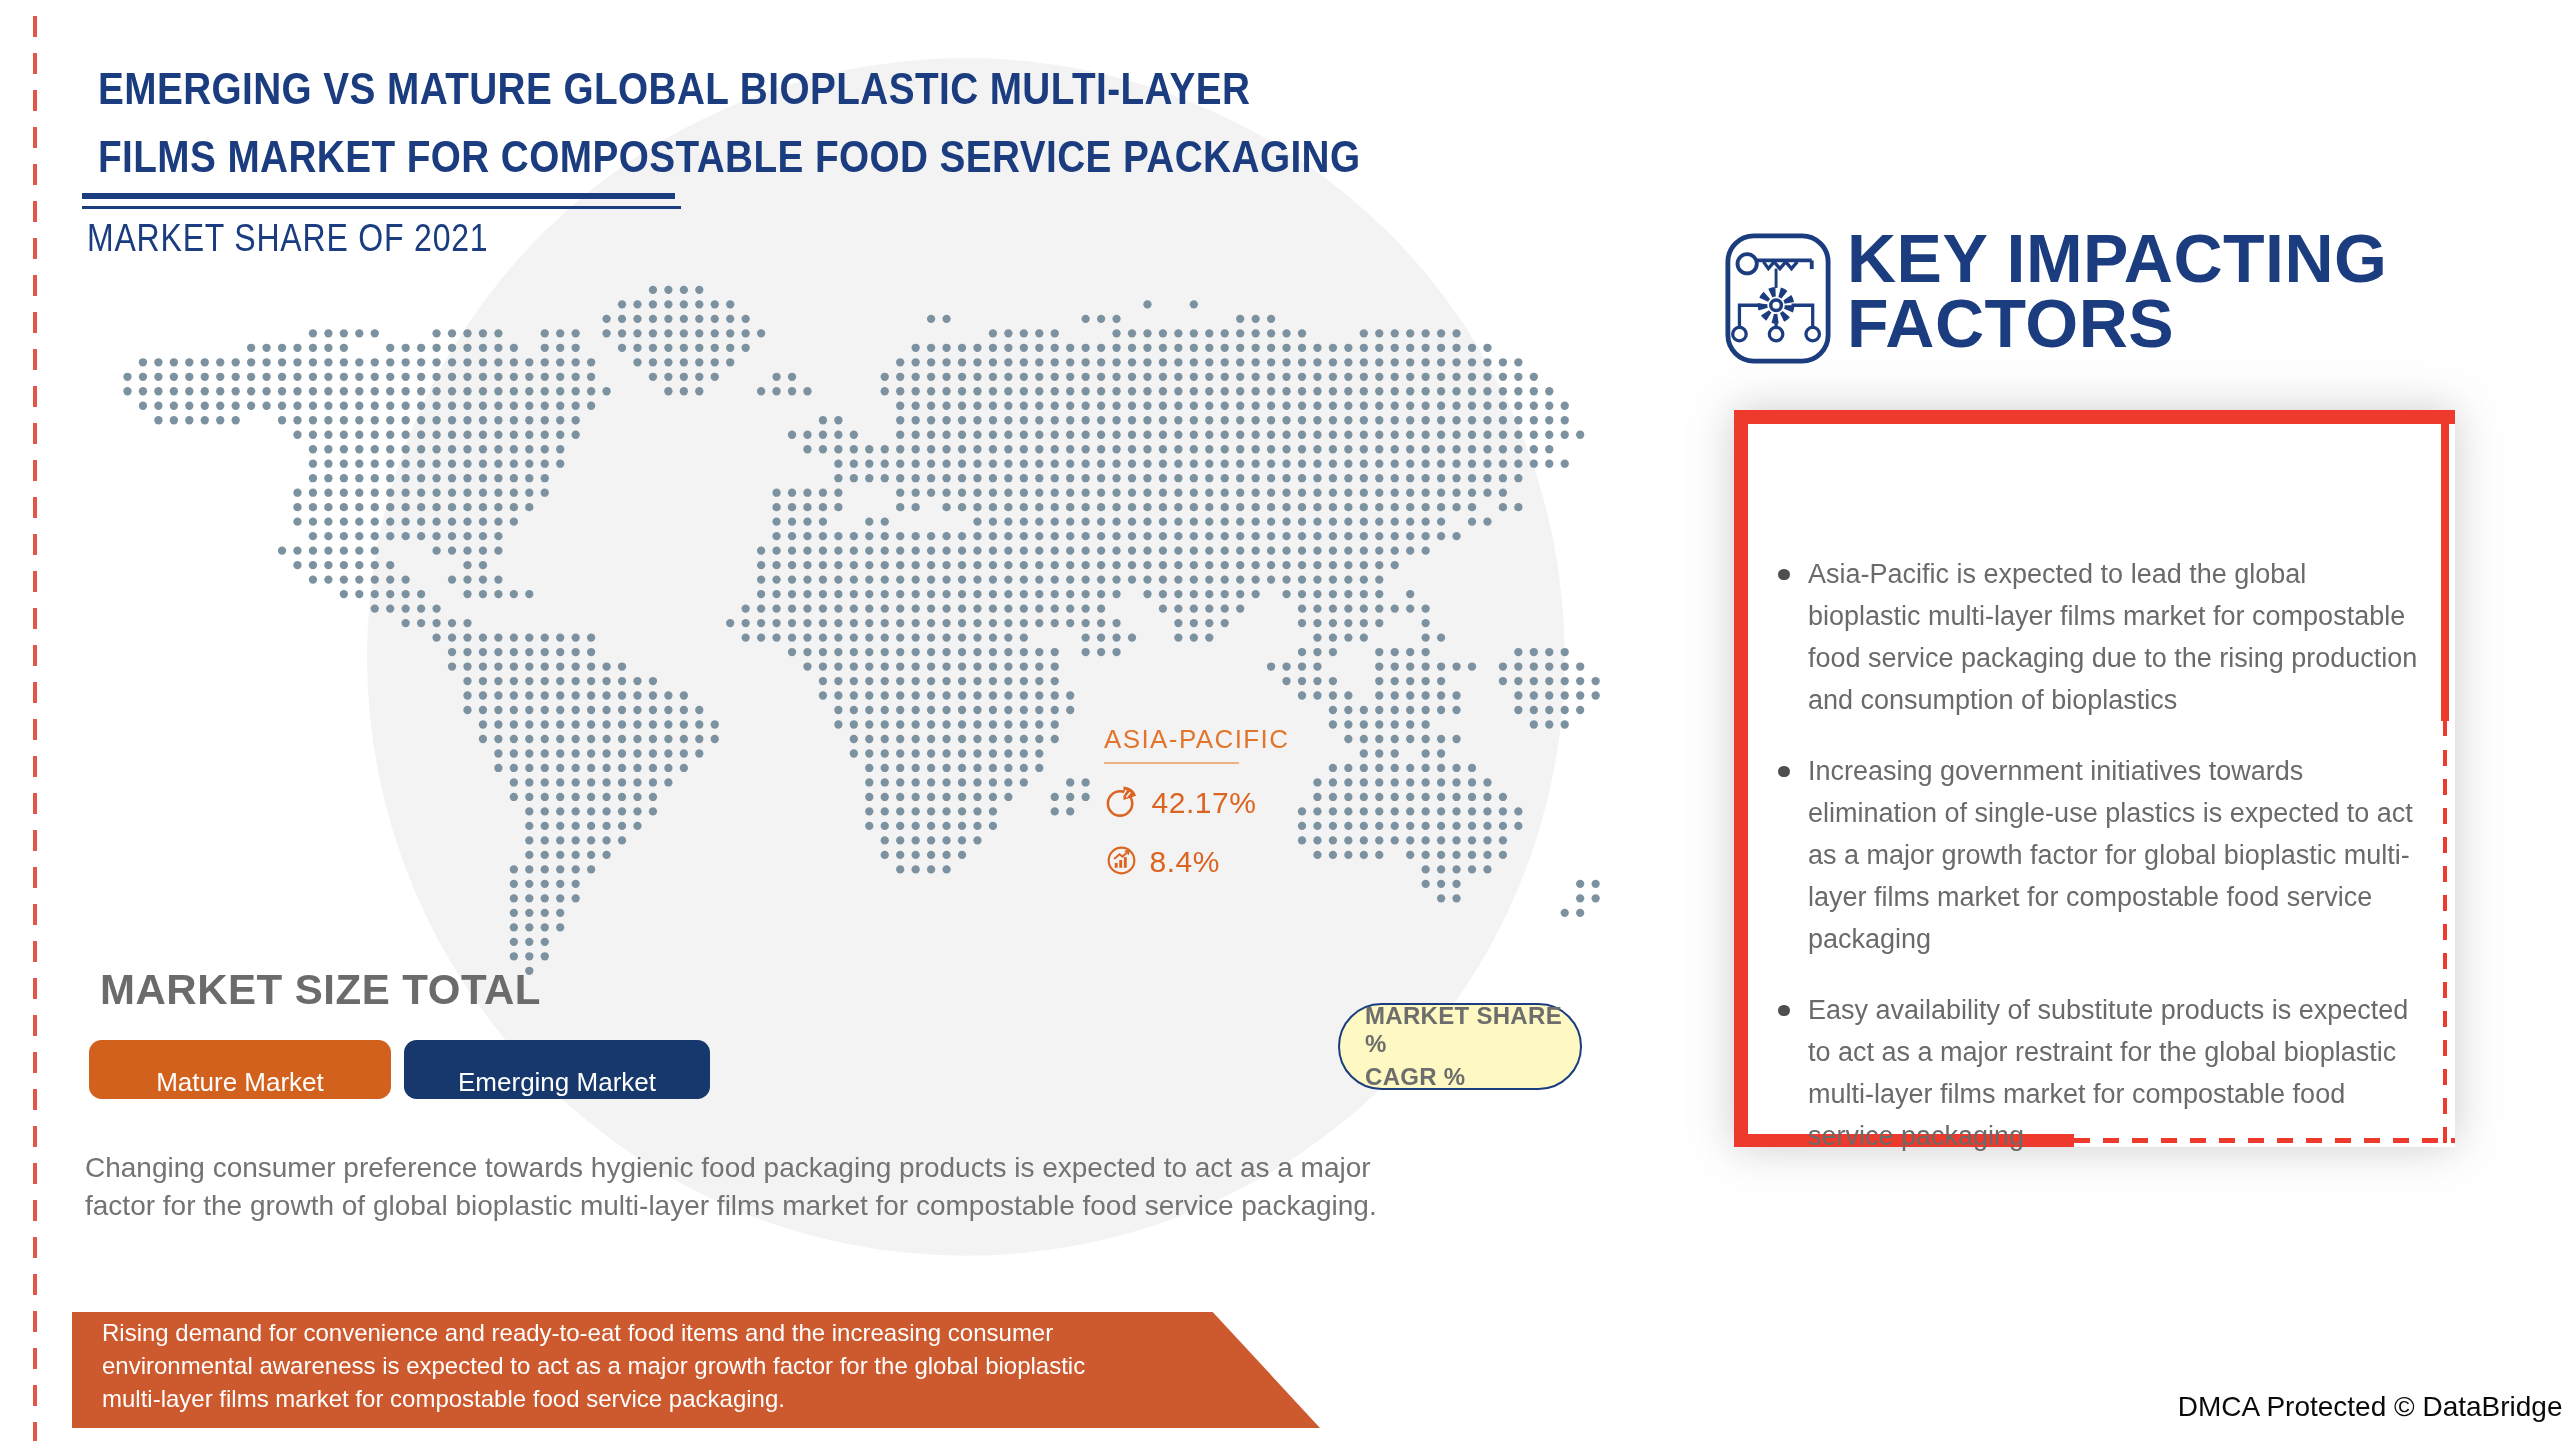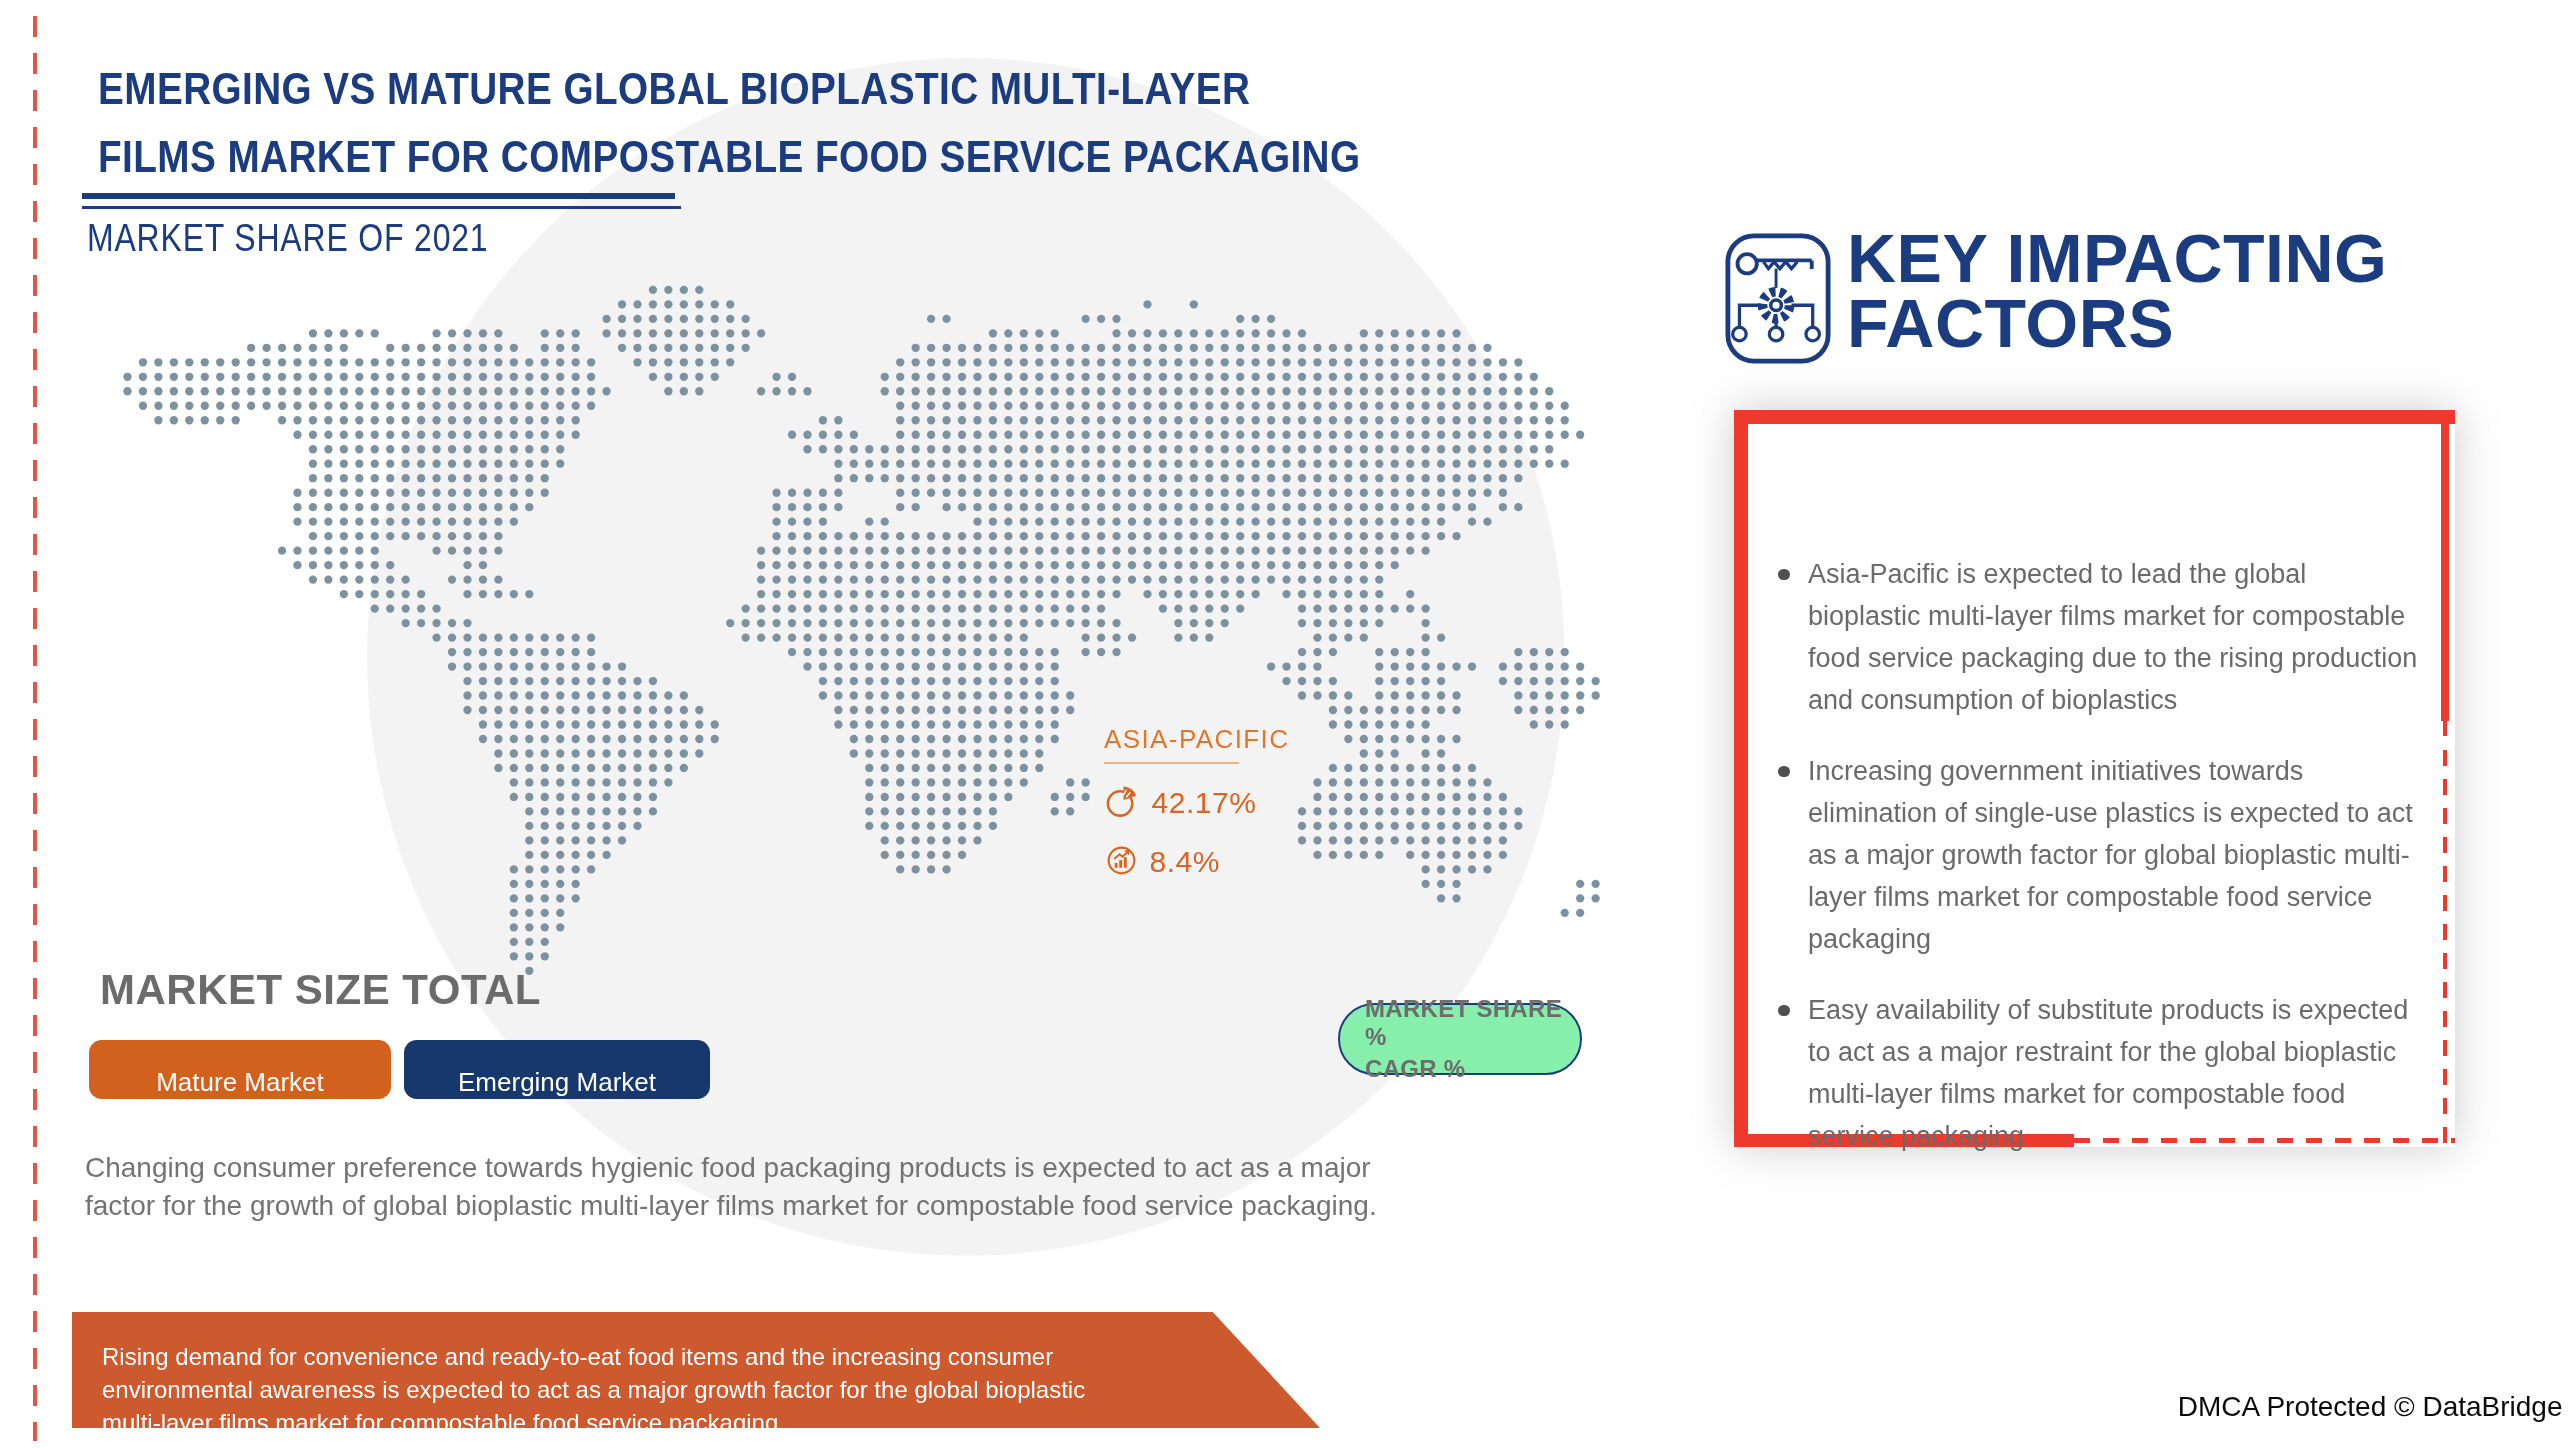--- a/index.html
+++ b/index.html
@@ -26,31 +26,31 @@
   .co-val{color:#db6420;font-size:30px;font-weight:500;letter-spacing:0.5px;}
 
   .ms-heading{position:absolute;left:100px;top:966px;z-index:2;color:#6b6b6b;
               font-size:42px;font-weight:800;letter-spacing:0.5px;}
   .btn{position:absolute;top:1040px;height:59px;z-index:2;border:none;border-radius:12.6px;
        display:flex;align-items:flex-end;justify-content:center;color:#fff;font-size:26px;
        font-family:"Liberation Sans",sans-serif;cursor:pointer;}
   .btn-mature{left:89px;width:302px;background:var(--orange);}
   .btn-emerging{left:404px;width:306px;background:var(--navy2);}
 
-  .badge{position:absolute;left:1338px;top:1003px;width:244px;height:72px;z-index:2;
-         border:2.9px solid var(--navy);border-radius:44px;background:#86efac;
+  .badge{position:absolute;left:1338px;top:1003px;width:244px;height:87px;z-index:2;
+         border:2.9px solid var(--navy);border-radius:44px;background:#fef9c3;
          display:flex;flex-direction:column;justify-content:center;gap:4.8px;padding-left:25px;box-sizing:border-box;}
   .badge div{color:#6d6d6d;font-size:24px;font-weight:700;letter-spacing:0.3px;}
 
   .desc{position:absolute;left:85px;top:1149px;width:1323px;z-index:2;
         color:#737373;font-size:28px;line-height:38px;}
 
   .banner{position:absolute;left:72px;top:1312px;width:1248px;height:116px;z-index:2;
           background:var(--banner);clip-path:polygon(0 0,91.4% 0,100% 100%,0 100%);
-          box-sizing:border-box;padding:28px 0 0 30px;}
+          box-sizing:border-box;padding:4px 0 0 30px;}
   .banner p{margin:0;width:1048px;color:#fff;font-size:24px;line-height:33px;}
 
   .kif-icon{position:absolute;left:1724px;top:232px;z-index:2;}
   .kif-heading{position:absolute;left:1847px;top:226px;z-index:2;color:var(--navy);
                font-size:68px;font-weight:800;line-height:65px;letter-spacing:0.5px;}
   .kif-heading span{display:block;}
 
   .factor-box{position:absolute;left:1734px;top:410px;width:721px;height:737px;z-index:1;
               background:#fff;box-shadow:0 0 41px rgba(110,110,110,.35);}
   .seg{position:absolute;background:var(--red);}

